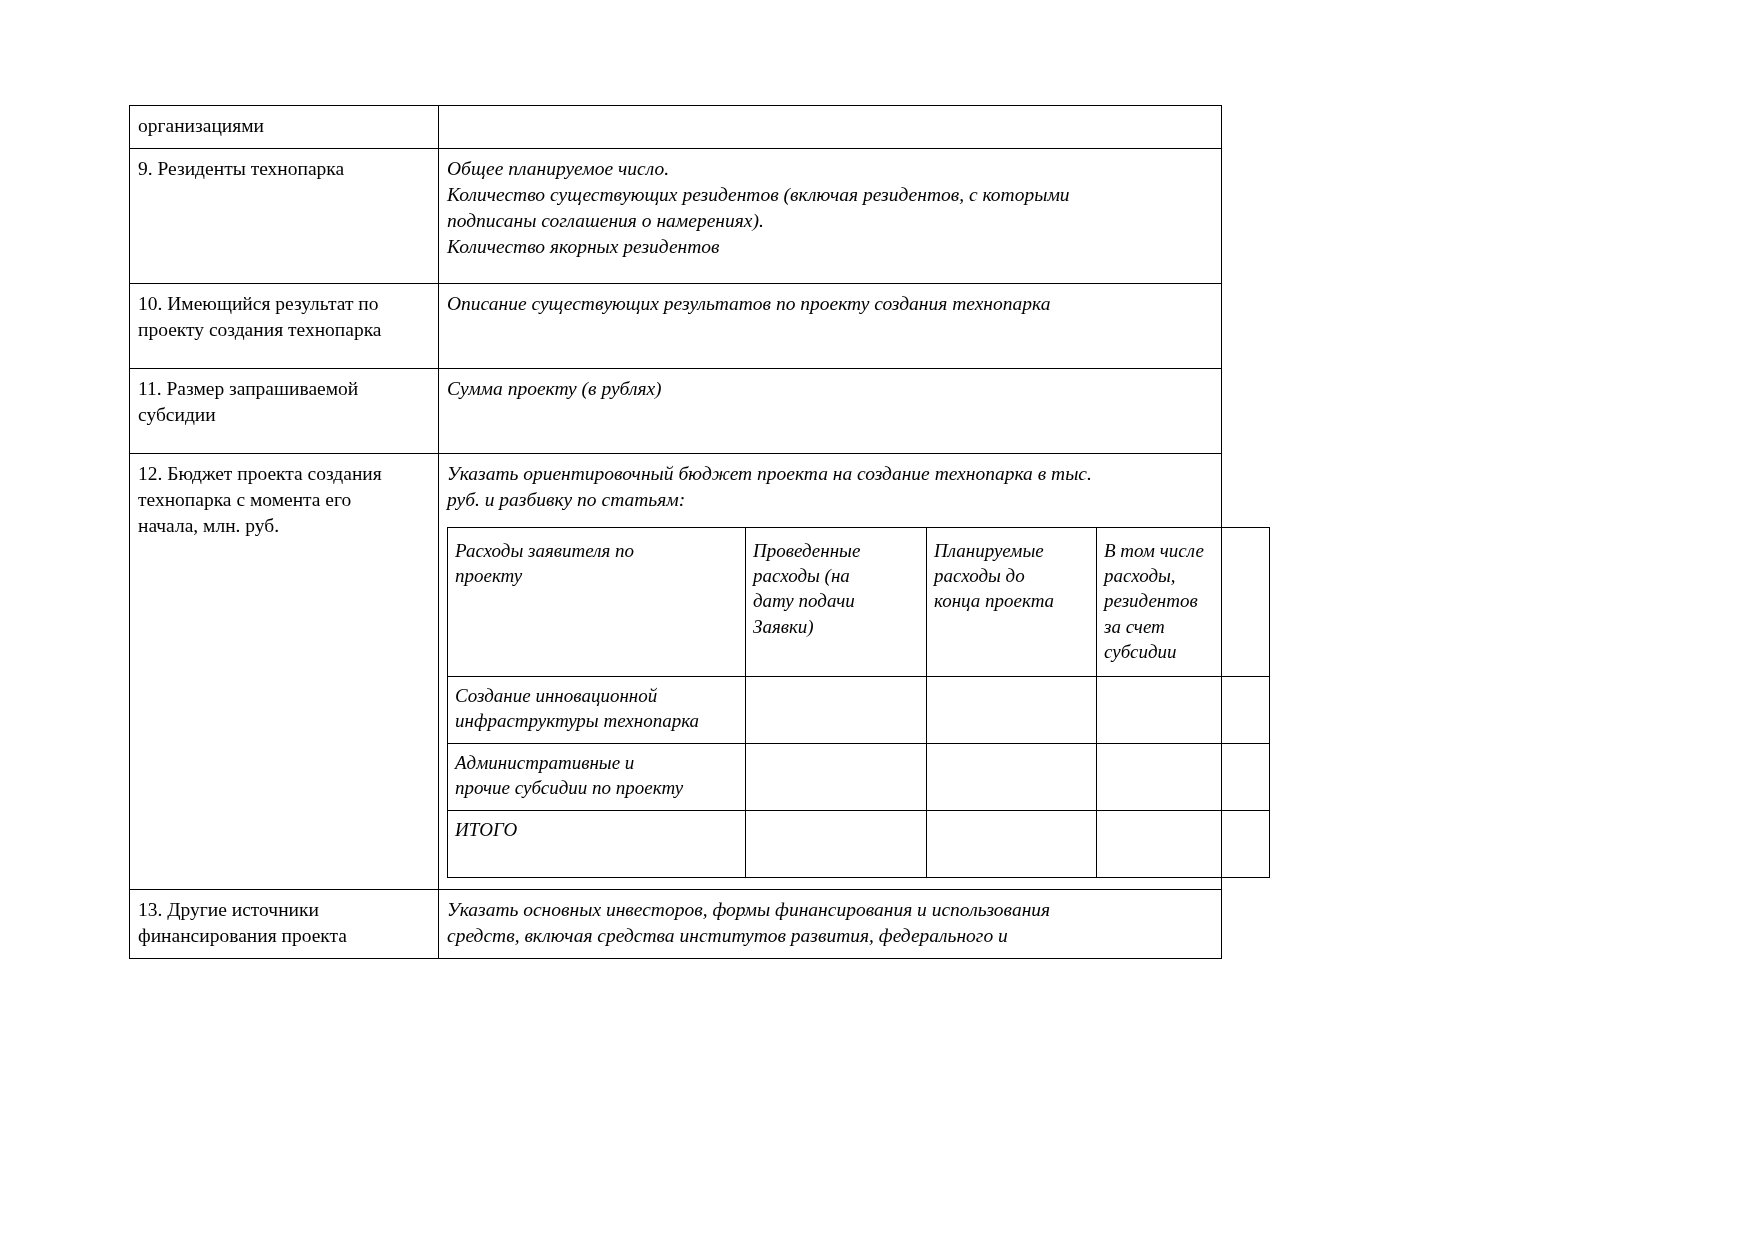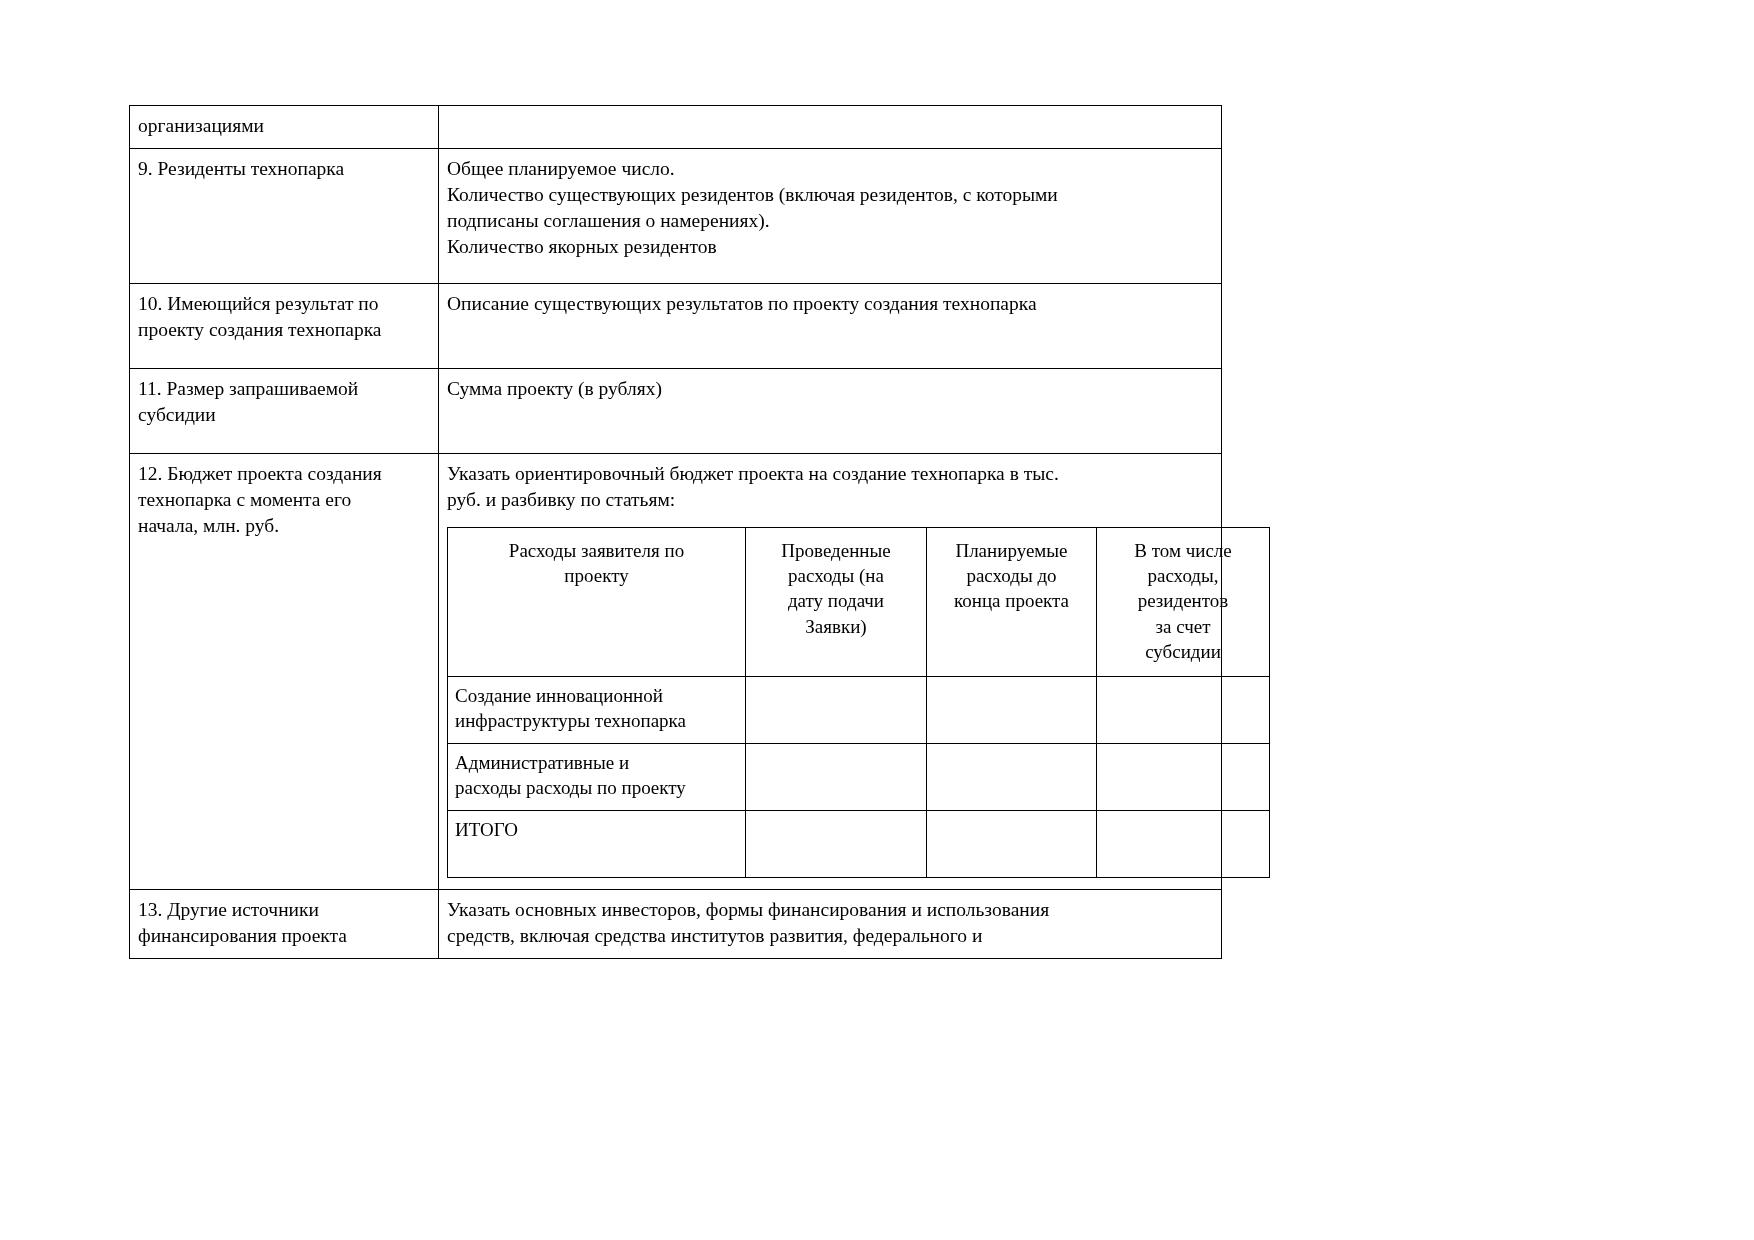--- a/index.html
+++ b/index.html
@@ -34,21 +34,21 @@
 
   .doc-table > tbody > tr > td {
     border: 1px solid #000000;
     vertical-align: top;
     padding: 7px 8px 9px 8px;
     font-size: 19.5px;
     line-height: 1.33;
   }
 
   .col-label { width: 292px; }
-  .col-value { width: 766px; }
+  .col-value { width: 766px; font-style: italic; }
 
   .cell-text {
     display: block;
     white-space: pre-line;
   }
 
   
   .inner-wrap {
     margin-top: 14px;
     margin-bottom: 2px;
@@ -59,21 +59,21 @@
     table-layout: fixed;
   }
   .inner-table td, .inner-table th {
     border: 1px solid #000000;
     font-size: 19px;
     line-height: 1.33;
     font-weight: normal;
     padding: 6px 7px;
   }
   .inner-table thead td {
-    text-align: center;
+    text-align: left;
     vertical-align: top;
     height: 132px;
     padding-top: 10px;
   }
   .inner-table tbody td {
     vertical-align: top;
     height: 54px;
   }
   .ih-1 { width: 283px; }
   .ih-2 { width: 166px; }
@@ -186,21 +186,21 @@
 инфраструктуры технопарка</span>
                   </td>
                   <td class="blank-cell"></td>
                   <td class="blank-cell"></td>
                   <td class="blank-cell"></td>
                 </tr>
 
                 <tr>
                   <td>
                     <span class="item-text">Административные и
-расходы расходы по проекту</span>
+прочие субсидии по проекту</span>
                   </td>
                   <td class="blank-cell"></td>
                   <td class="blank-cell"></td>
                   <td class="blank-cell"></td>
                 </tr>
 
                 <tr class="row-total">
                   <td>
                     <span class="item-text">ИТОГО</span>
                   </td>

